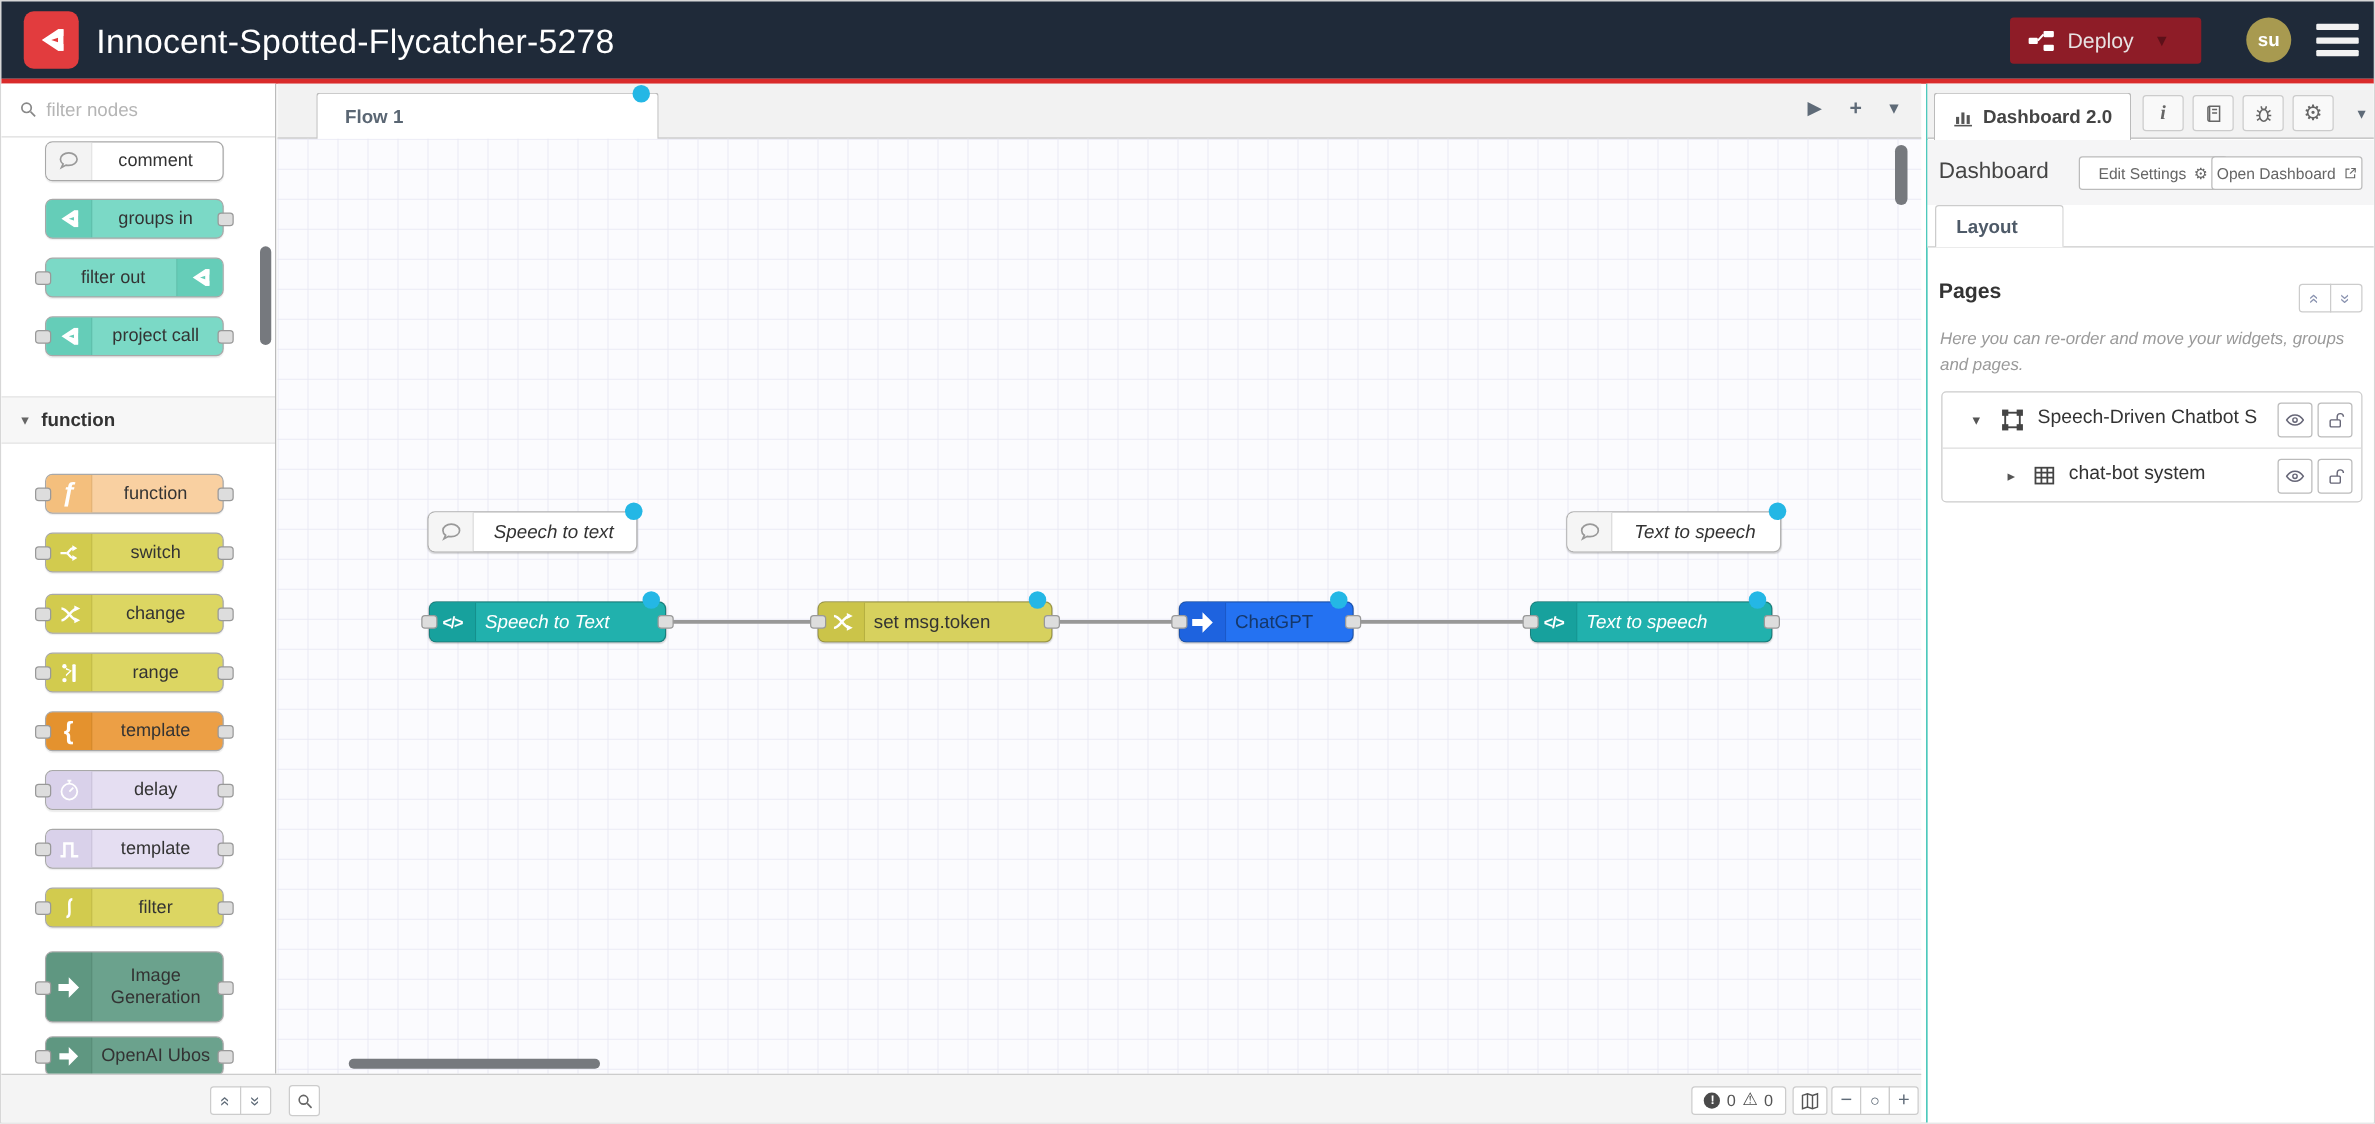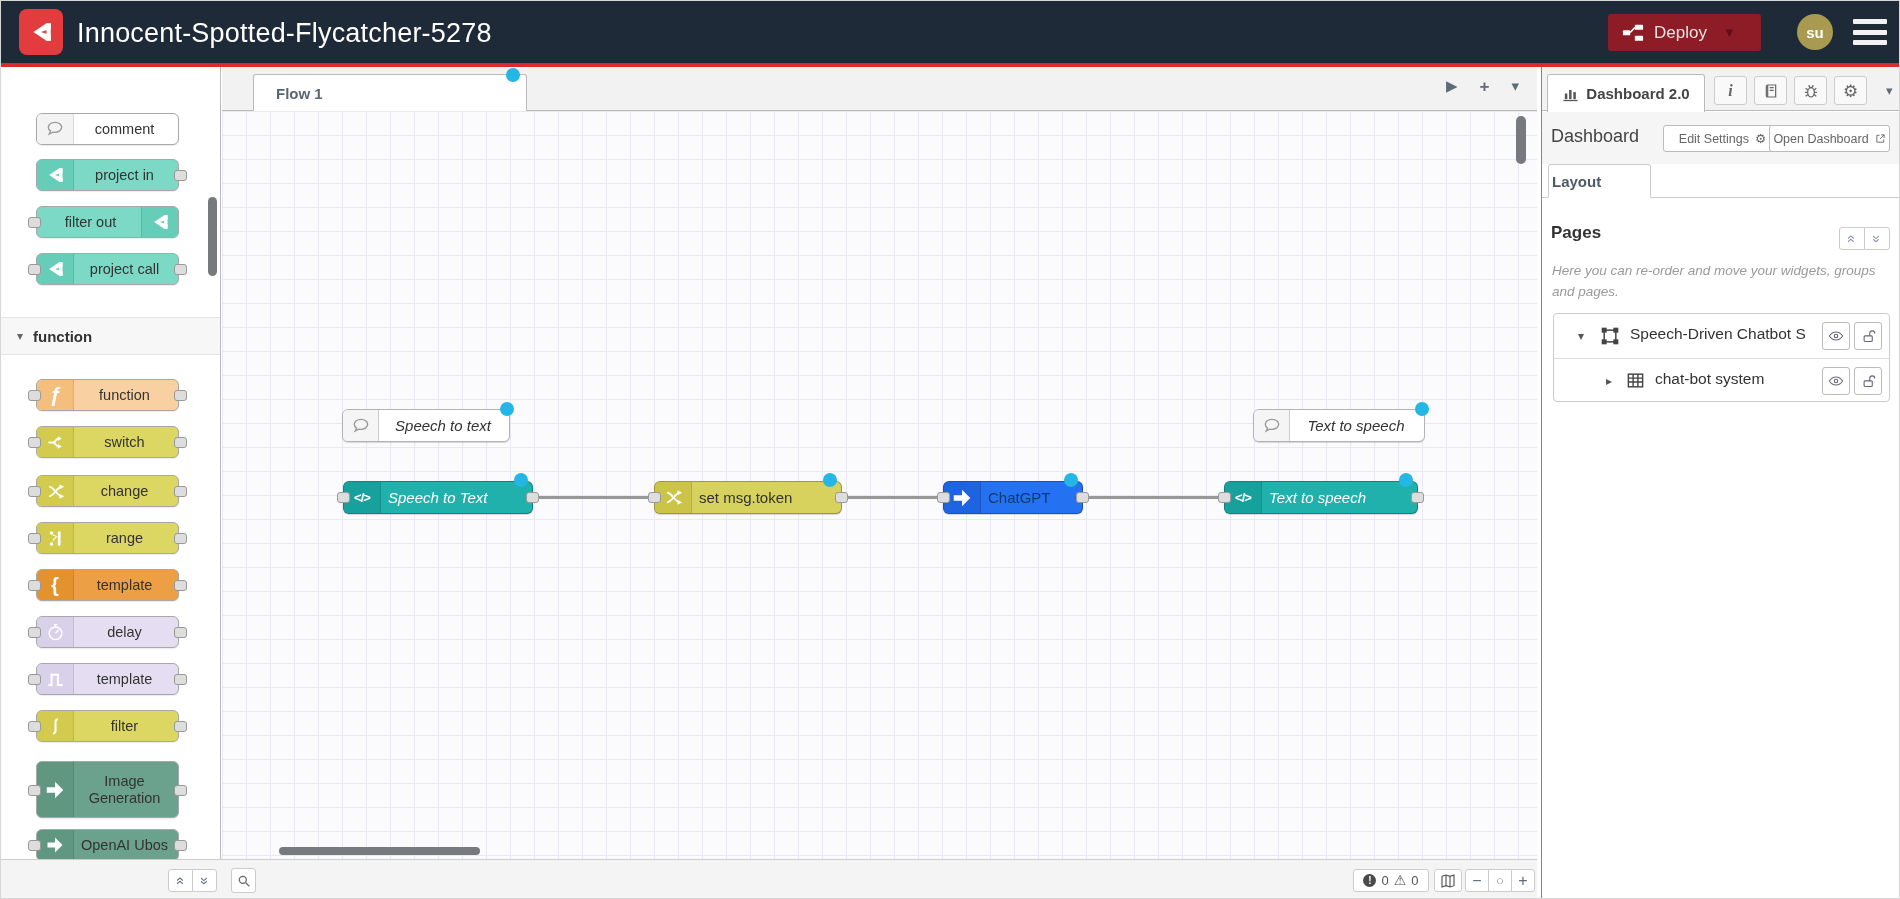--- a/index.html
+++ b/index.html
@@ -73,21 +73,21 @@
   
   .sidebar { position:absolute; left:1540px; top:66px; width:360px; height:833px; background:#fff; border-left:1px solid #14b8a6; }
   .sb-tabrow { position:absolute; left:0; top:0; width:360px; height:44px; background:#f2f2f2; border-bottom:1px solid #bbb; }
   .sb-tab { position:absolute; left:5px; top:7px; width:158px; height:38px; background:#fff; border:1px solid #bbb; border-bottom:none; border-radius:3px 3px 0 0; display:flex; align-items:center; justify-content:center; gap:7px; font-weight:bold; color:#444; font-size:15px; }
   .sb-ico-btn { position:absolute; top:9px; width:33px; height:29px; background:#f9f9f9; border:1px solid #ccc; border-radius:3px; display:flex; align-items:center; justify-content:center; color:#666; }
   .sb-caret { position:absolute; left:344px; top:16px; color:#5f6b78; font-size:13px; }
   .sb-grayband { position:absolute; left:0; top:45px; width:360px; height:52px; background:#f5f5f6; }
   .sb-dash-title { position:absolute; left:9px; top:14px; font-size:18px; color:#444; }
   .minibtn { position:absolute; top:13px; height:27px; background:#fff; border:1px solid #bbb; border-radius:3px; color:#666; font-size:12.5px; display:flex; align-items:center; justify-content:center; gap:6px; }
   .sb-tabstrip { position:absolute; left:0; top:97px; width:360px; height:34px; border-bottom:1px solid #ccc; background:#fff; }
-  .layout-tab { position:absolute; left:6px; top:0; width:103px; height:34px; background:#fff; border:1px solid #ccc; border-bottom:1px solid #fff; border-radius:3px 3px 0 0; display:flex; align-items:center; font-weight:bold; color:#4e5a68; font-size:15px; padding-left:3px; }
+  .layout-tab { position:absolute; left:6px; top:0; width:103px; height:34px; background:#fff; border:1px solid #ccc; border-bottom:1px solid #fff; border-radius:3px 3px 0 0; display:flex; align-items:center; font-weight:bold; color:#4e5a68; font-size:15px; padding-left:16px; }
   .pages-title { position:absolute; left:9px; top:156px; font-weight:bold; font-size:17px; color:#333; }
   .pg-colbtn { position:absolute; top:160px; width:26px; height:23px; background:#fff; border:1px solid #ccc; color:#8a93b0; display:flex; align-items:center; justify-content:center; }
   .hint { position:absolute; left:10px; top:194px; width:336px; font-style:italic; color:#9a9a9a; font-size:13.5px; line-height:1.55; }
   .pglist { position:absolute; left:11px; top:246px; width:337px; height:89px; border:1px solid #ccc; border-radius:4px; background:#fff; }
   .pgrow { position:relative; height:44px; }
   .pgrow + .pgrow { border-top:1px solid #ddd; }
   .pgrow .rlab { position:absolute; top:11px; font-size:15.5px; color:#333; white-space:nowrap; overflow:hidden; }
   .rowbtn { position:absolute; top:8px; width:28px; height:28px; background:#fff; border:1px solid #bbb; border-radius:3px; display:flex; align-items:center; justify-content:center; }
   .chev { color:#555; font-size:12px; }
 
@@ -249,37 +249,45 @@
       </div>
     <div class="burger">
         <div></div>
         <div></div>
         <div></div>
       </div>
   </div>
   <div class="hdr-red"></div>
 
   <div class="palette">
+    <div class="pal-search">
+      <span class="mag">
+          <svg class="ic" width="15" height="15" style="color:#888">
+            <use href="#sym-search"></use>
+          </svg>
+        </span>
+      <input value="" placeholder="filter nodes" style="">
+    </div>
 
     <div class="pal-item" style="top: 46px; background-color: rgb(255, 255, 255);">
       <span class="icohold" style="background-color: rgb(243, 243, 243);">
           <svg class="ic" width="20" height="20" style="color:#999">
             <use href="#sym-bubble"></use>
           </svg>
         </span>
       <span class="lab">comment</span>
     </div>
 
     <div class="pal-item" style="top: 92px; background-color: rgb(123, 217, 198);">
       <span class="icohold" style="background-color: rgb(101, 205, 184);">
           <svg class="ic" width="20" height="20" style="color:#fff">
             <use href="#sym-ubos"></use>
           </svg>
         </span>
-      <span class="lab">project in</span>
+      <span class="lab">groups in</span>
       <span class="port r"></span>
     </div>
 
     <div class="pal-item" style="top: 139px; background-color: rgb(123, 217, 198);">
       <span class="icohold right" style="background-color: rgb(101, 205, 184);">
           <svg class="ic" width="20" height="20" style="color:#fff">
             <use href="#sym-ubos"></use>
           </svg>
         </span>
       <span class="lab full" style="right:38px">filter out</span>

